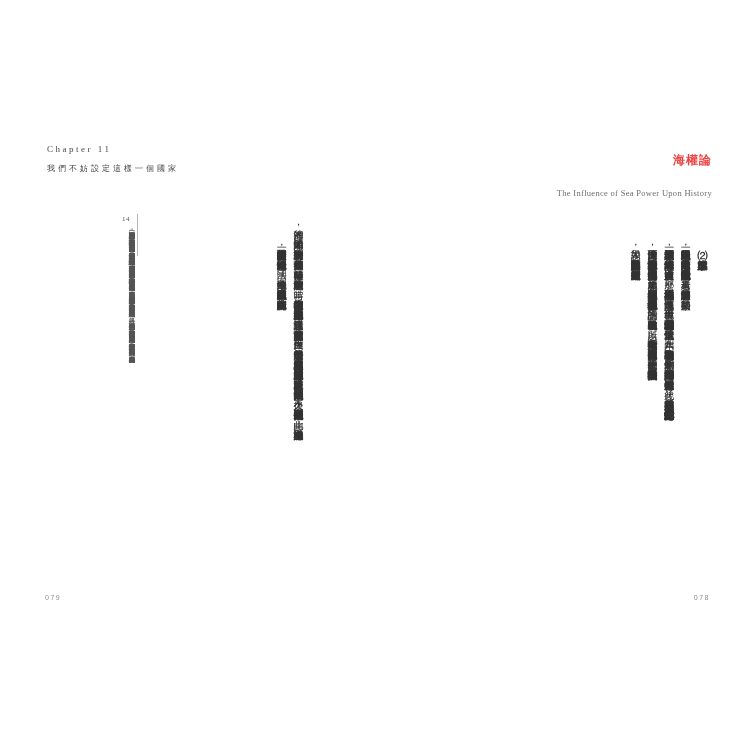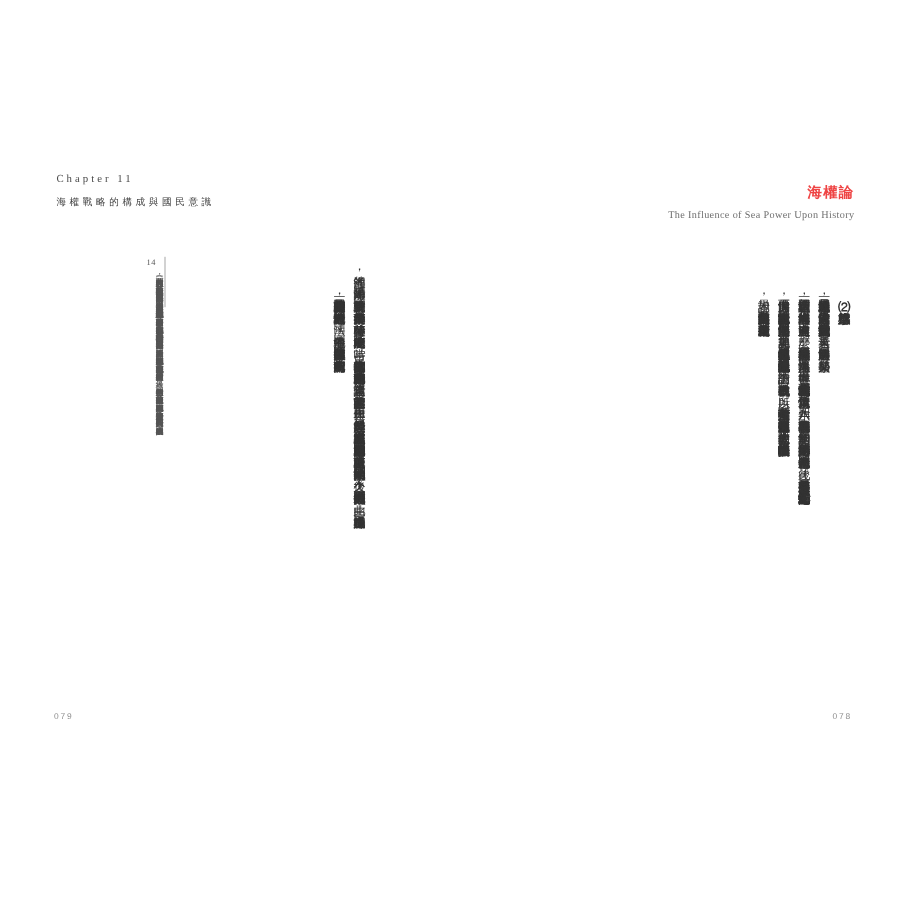--- a/index.html
+++ b/index.html
@@ -16,21 +16,21 @@
   .runhead-left { position: absolute; left: 47px; top: 144px; }
   .chapter-label {
     font-size: 9px; letter-spacing: 2.5px; color: #4a4a4a;
     font-family: "Liberation Serif", serif;
   }
   .chapter-title {
     margin-top: 9px; font-size: 8px; letter-spacing: 3px; color: #3d3d3d;
   }
   .runhead-right { position: absolute; right: 38px; top: 152px; text-align: right; }
   .book-title { font-size: 12px; font-weight: bold; color: #ef4444; letter-spacing: 1px; }
-  .book-subtitle { margin-top: 5px; font-size: 8.5px; color: #6f6f6f; letter-spacing: 0.3px; }
+  .book-subtitle { margin-top: 19px; font-size: 8.5px; color: #6f6f6f; letter-spacing: 0.3px; }
 
   
   .vtext {
     writing-mode: vertical-rl;
     text-orientation: mixed;
     position: absolute;
     top: 222px;
     height: 340px;
     font-size: 10px;
     line-height: 1.67;
@@ -89,21 +89,21 @@
     <p>大而深的優良海港，能為國家源源不斷地提供力量和財富，如果再配上一個連接航運河道的出海口，那就更加完美了。一個國家的國內貿易地往往都會集中在這樣的位置上，但是這樣的地理位置也導致其他國家能夠輕易接近，不設防的話，就會成為戰爭中的突破口，所以，一六六七年荷蘭直接闖入了泰晤士河，輕易程度就像進出自己家菜園般簡單，在倫敦的眼皮子底下，噼里啪啦的搗毀了不少英國艦船。</p>
     <p>如果說，英格蘭是被大海的美麗所吸引而進入海洋，那麼荷蘭就是被活生生趕到</p>
   </div>
 
   <div class="folio" id="folio-right">078</div>
 </div>
 
 <div class="page" id="left-page">
   <div class="runhead-left">
     <div class="chapter-label">Chapter 11</div>
-    <div class="chapter-title">海權戰略的構成與國民意識</div>
+    <div class="chapter-title">我們不妨設定這樣一個國家</div>
   </div>
 
   <div class="vtext" id="left-body">
     <p class="no-indent">海洋裡的，如果離開了海洋，英國或許會受到衝擊，但是荷蘭卻會直接消失，荷蘭曾盛極一時，一度能決定歐洲政壇的走向，當時，一位著名的日本實權人物就揣測，荷蘭光靠土地連自己國家人口的八分之一都養不活，這句話還真沒錯，荷蘭的製造業數量驚人，而且作用巨大，但是這些製造業的發展，與航運業相比起來簡直可以用遲緩來形容。土地的匱乏和如敞開雙臂般門戶大開的海岸防禦，就這樣逼著荷蘭人踏上了甲板，剛開始他們接觸的是漁業，不久之後，他們就把魚類從國內出口到了國外，由此，在海洋上成功賺取了第一桶金。</p>
     <p>荷蘭所處的位置讓自己得到了進一步的發展，它恰好地處波羅的海諸國、法國、地中海沿岸各國，以及德國各大河流口岸的中間位置，荷蘭人借此把歐洲所有的中</p>
   </div>
 
   <div class="footnote-marker">14</div>
   <div class="footnote-rule"></div>
   <div id="footnote-block">

